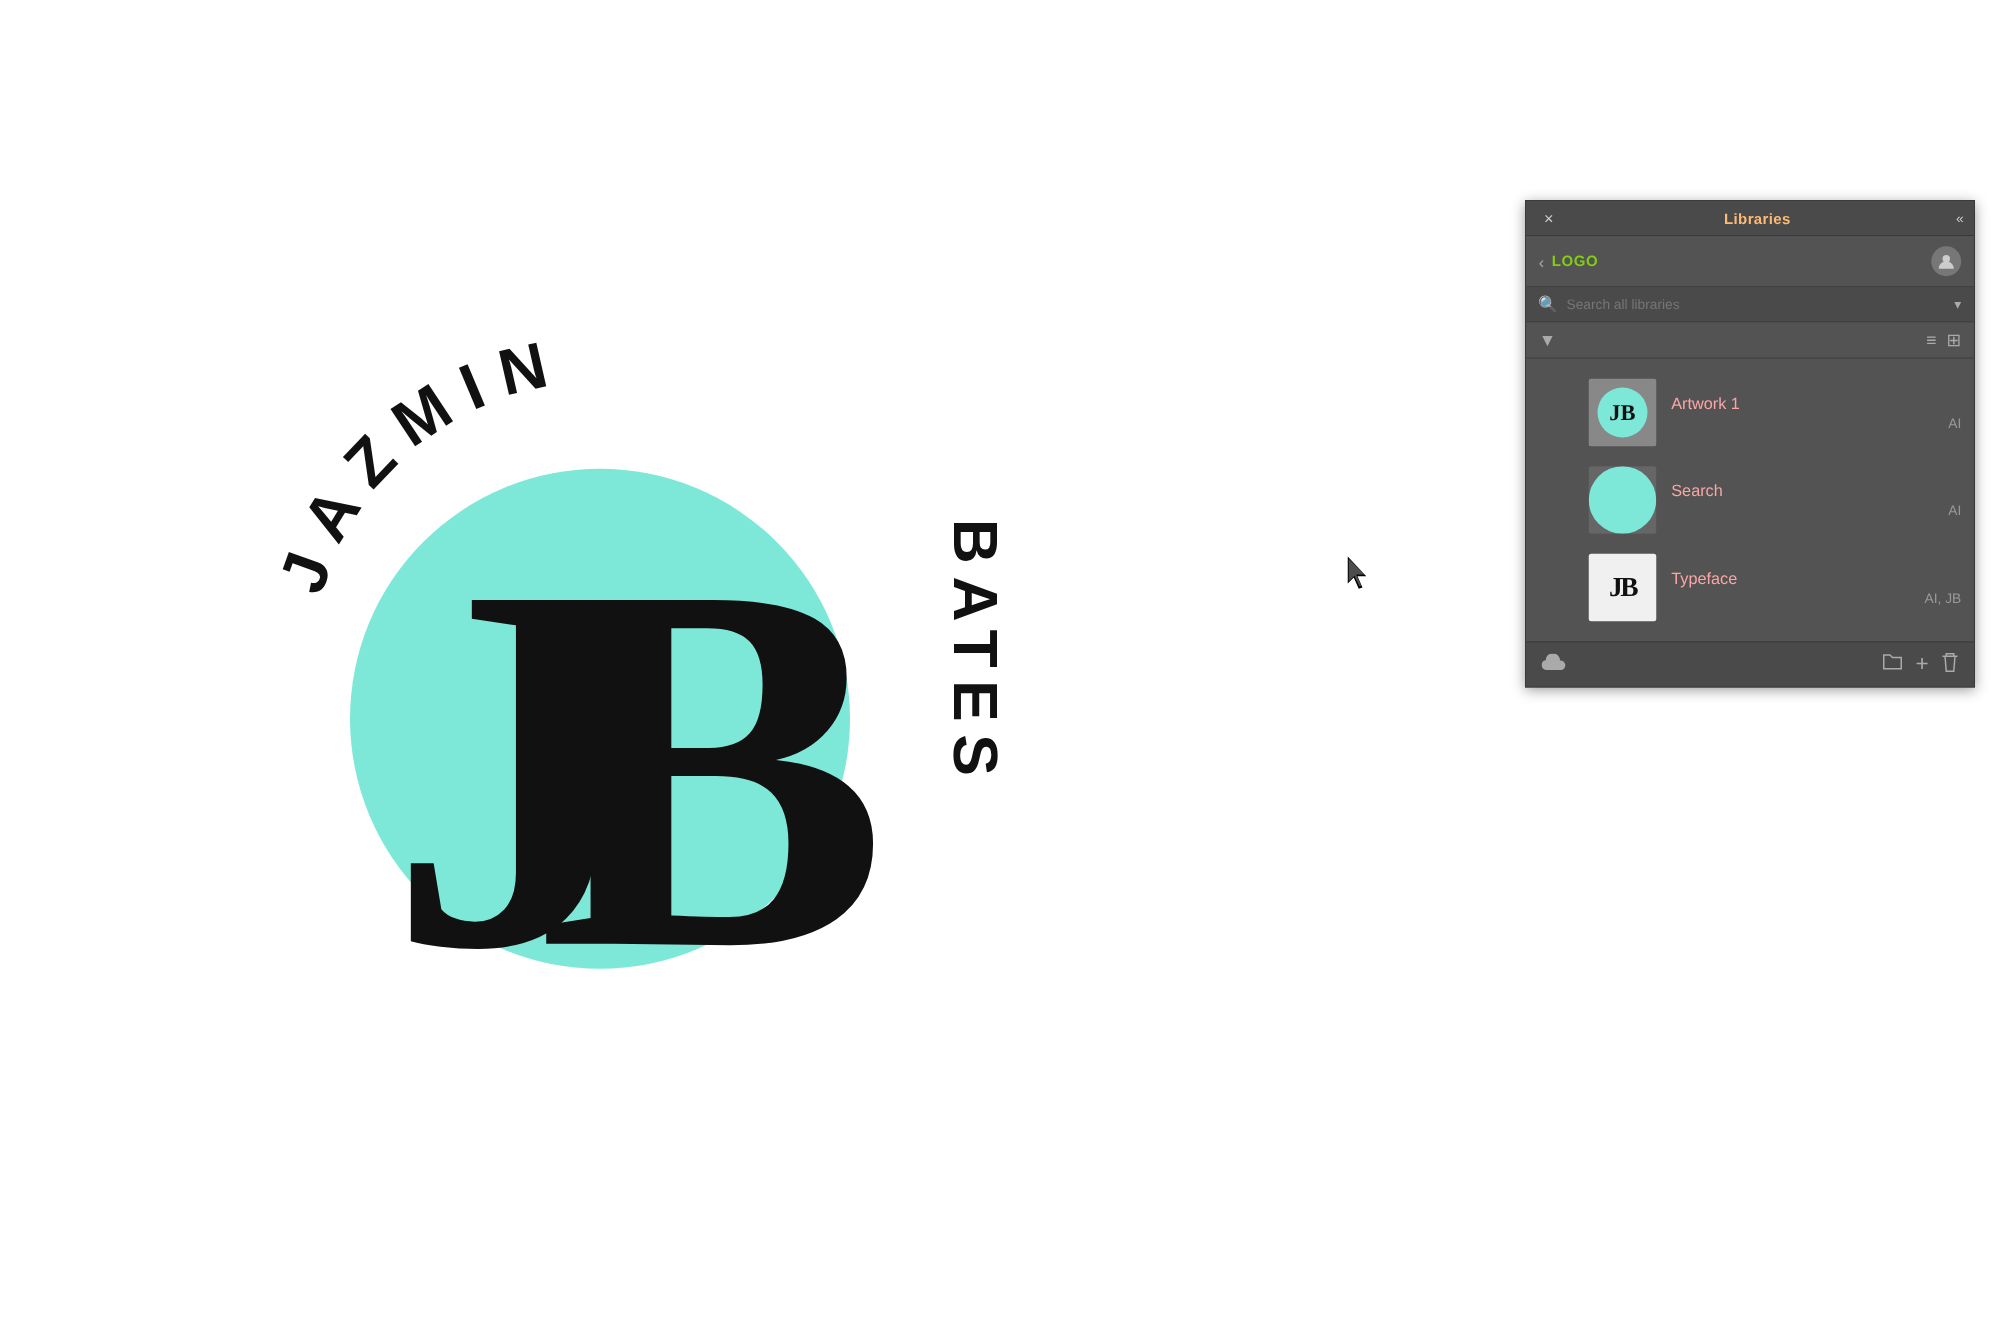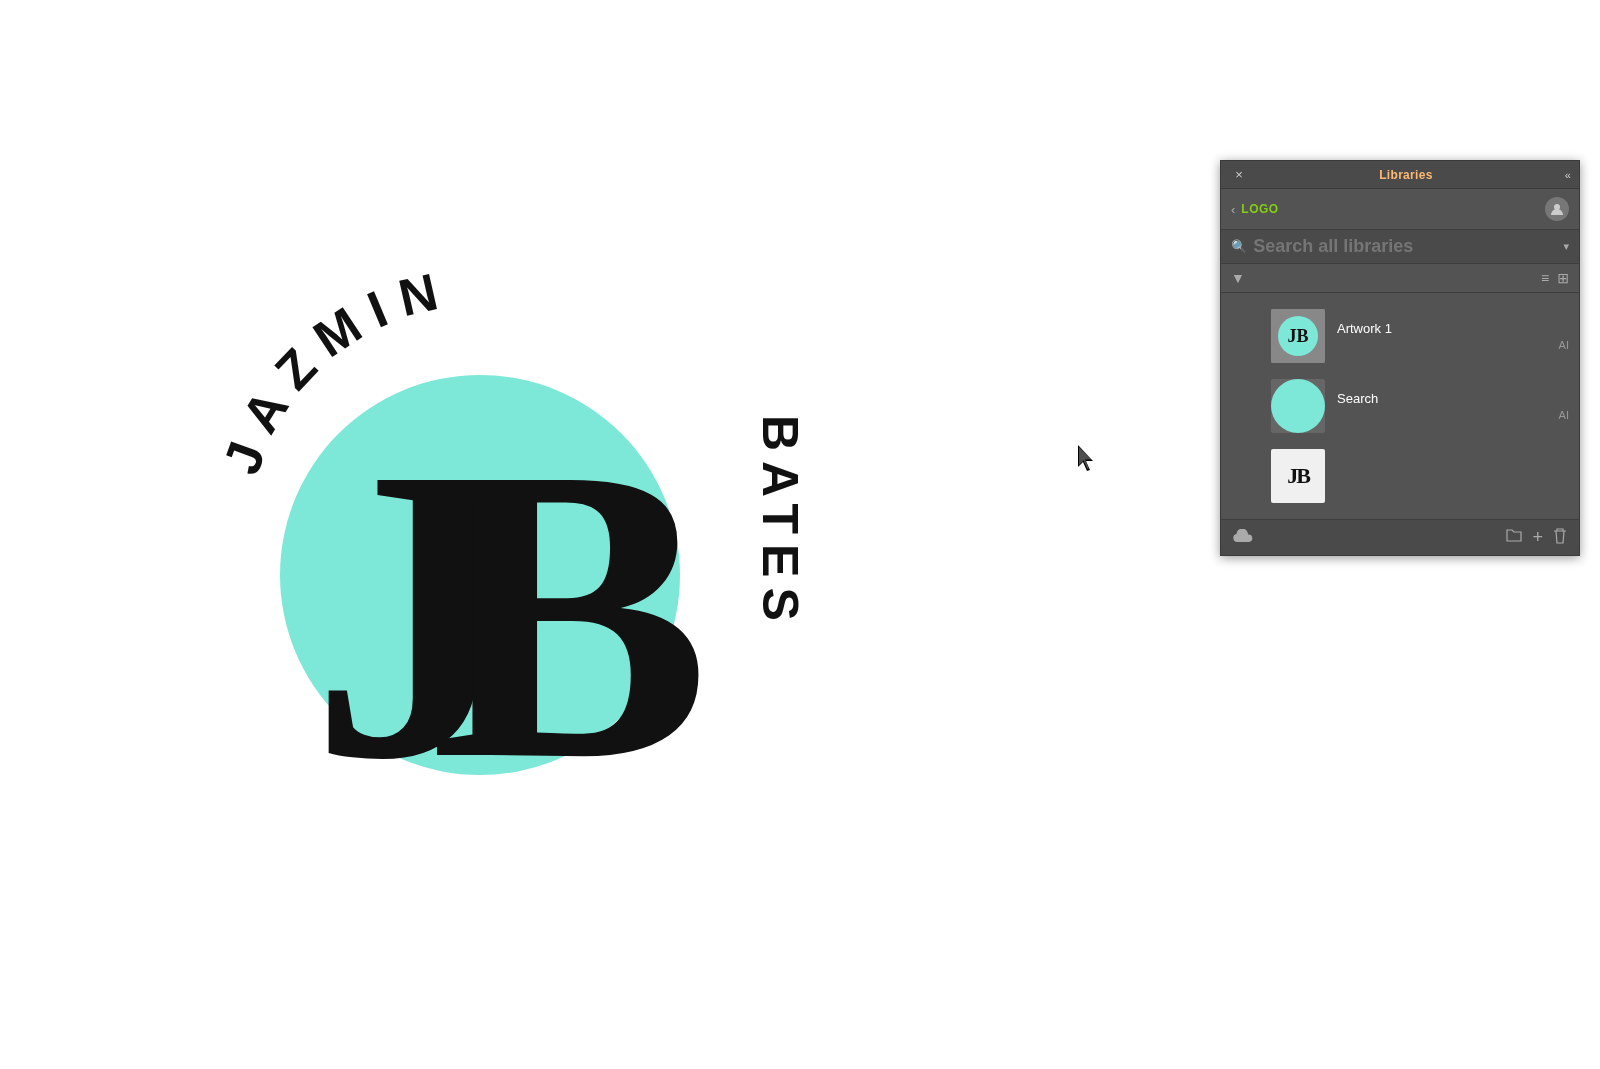--- a/index.html
+++ b/index.html
@@ -129,22 +129,21 @@
       color: #999;
       font-size: 13px;
     }
 
     .search-input-field {
       flex: 1;
       background: transparent;
       border: none;
       outline: none;
       color: #999;
-      font-size: 18px;
-      font-weight: bold;
+      font-size: 11px;
     }
 
     .search-dropdown-btn {
       color: #aaa;
       font-size: 11px;
       cursor: pointer;
     }
 
     .panel-toolbar {
       background: #535353;
@@ -196,21 +195,21 @@
       display: flex;
       align-items: center;
       justify-content: center;
     }
 
     .item-info {
       flex: 1;
     }
 
     .item-name {
-      color: #ffffff;
+      color: #fca5a5;
       font-size: 13px;
       font-weight: 400;
       margin-bottom: 3px;
     }
 
     .item-meta {
       color: #999;
       font-size: 11px;
       text-align: right;
     }
@@ -360,20 +359,24 @@
       </div>
       <div class="item-info">
         <div class="item-name">Search</div>
         <div class="item-meta">AI</div>
       </div>
     </div>
 
     <div class="library-item">
       <div class="item-thumbnail typeface-thumb">
         <span>JB</span>
+      </div>
+      <div class="item-info">
+        <div class="item-name">Typeface</div>
+        <div class="item-meta">AI, JB</div>
       </div>
     </div>
 
   </div>
 
   <div class="panel-footer">
     <span class="footer-cloud-btn">
       <svg width="20" height="14" viewBox="0 0 20 14" fill="none">
         <path d="M16 13H4a4 4 0 01-.5-7.9A5 5 0 0115 5.5 3.5 3.5 0 0116 13z" fill="#aaa"></path>
       </svg>

